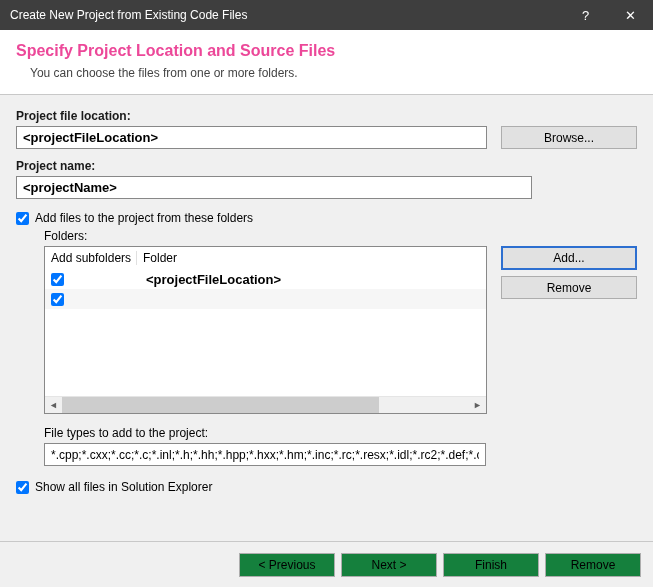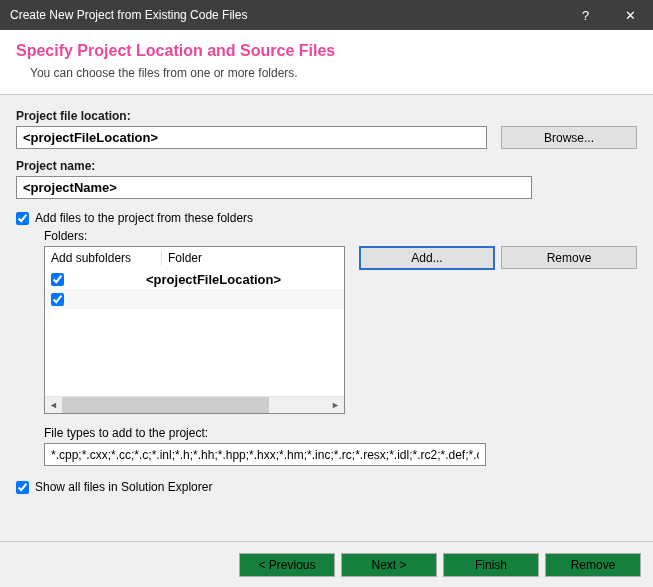--- a/index.html
+++ b/index.html
@@ -87,21 +87,21 @@
   .folders-table {
     flex: 1;
     overflow: hidden;
   }
   .ft-header {
     display: flex;
     height: 22px;
     align-items: center;
     font-size: 12px;
   }
-  .ft-header .col-sub { width: 117px; padding-left: 6px; border-right: 1px solid #e0e0e0; }
+  .ft-header .col-sub { width: 92px; padding-left: 6px; border-right: 1px solid #e0e0e0; }
   .ft-header .col-folder { flex: 1; padding-left: 6px; }
   .ft-row {
     display: flex;
     height: 20px;
     align-items: center;
     font-size: 13px;
     font-weight: bold;
   }
   .ft-row.alt { background: #f6f6f6; }
   .ft-row .col-sub { width: 95px; padding-left: 6px; display: flex; align-items: center; }
@@ -124,21 +124,21 @@
     font-size: 9px;
   }
   .hsb-track { flex: 1; position: relative; }
   .hsb-thumb {
     position: absolute;
     left: 0; top: 0;
     height: 100%;
     width: 78%;
     background: #cdcdcd;
   }
-  .side-button-stack { display: flex; flex-direction: row; gap: 6px; }
+  .side-button-stack { display: flex; flex-direction: column; gap: 6px; }
   .filetypes-area { margin-left: 28px; margin-top: 12px; }
   .filetypes-label { font-size: 12px; margin-bottom: 3px; }
   .filetypes-input {
     height: 23px;
     border: 1px solid #888;
     background: #fff;
     padding: 2px 6px;
     font-size: 12px;
     width: 442px;
     font-family: inherit;

